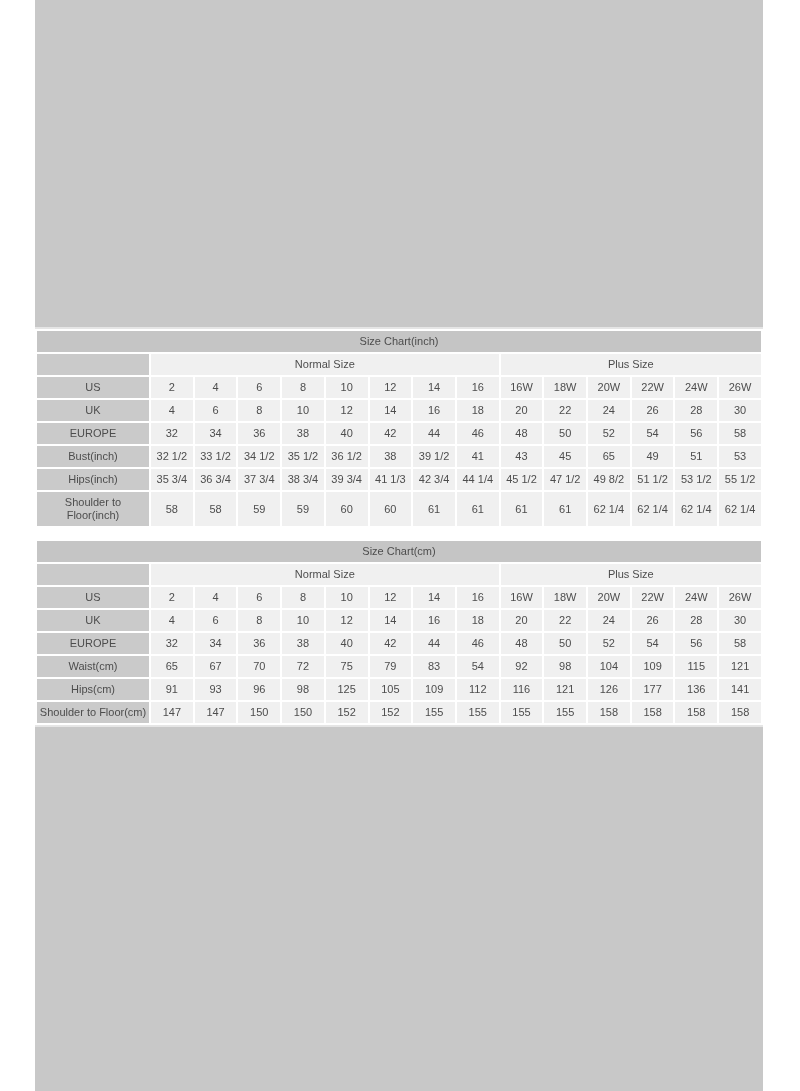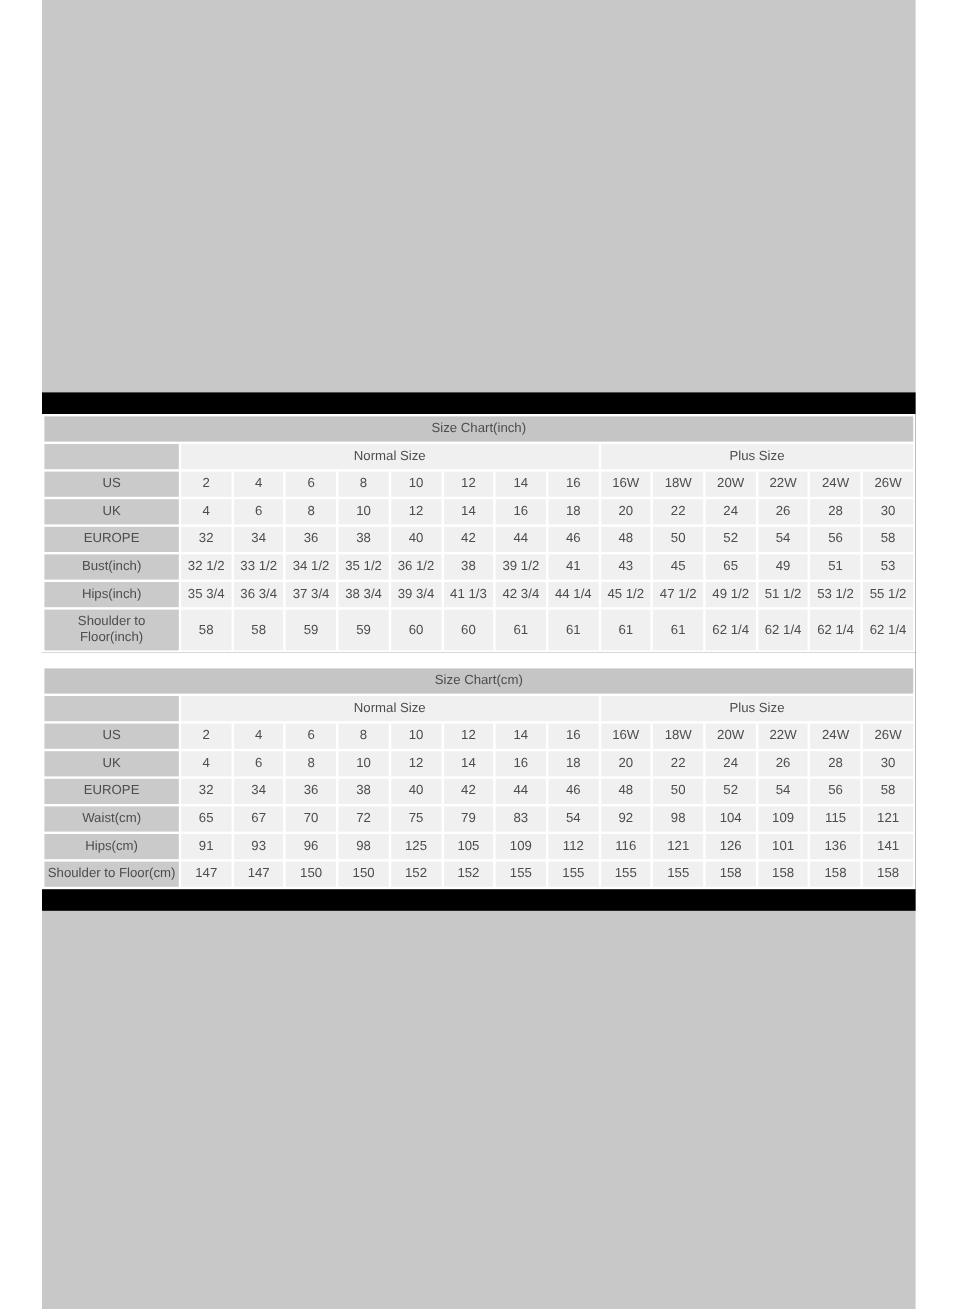--- a/index.html
+++ b/index.html
@@ -1,18 +1,18 @@
 <!DOCTYPE html>
 <html><head>
 <meta charset="utf-8">
 <style>
   html,body{margin:0;padding:0;background:#ffffff;}
   body{width:800px;height:1091px;position:relative;font-family:"Liberation Sans",sans-serif;}
   .panel{position:absolute;left:35px;top:0;width:728px;height:1091px;background:#c8c8c8;}
-  .tables-wrap{position:absolute;left:0;top:327px;width:728px;background:#000000;padding:18px 0;}
+  .tables-wrap{position:absolute;left:0;top:327px;width:728px;background:#e5e5e5;padding:2px 0;}
   table.size-table{border-collapse:separate;border-spacing:2px;width:728px;table-layout:fixed;background:#ffffff;}
   table.size-table td{
     text-align:center;
     font-size:11px;
     line-height:13px;
     color:#4d4d4d;
     padding:4px 1px;
     overflow:hidden;
     vertical-align:middle;
   }
@@ -127,21 +127,21 @@
             <td class="data-cell">35 3/4</td>
             <td class="data-cell">36 3/4</td>
             <td class="data-cell">37 3/4</td>
             <td class="data-cell">38 3/4</td>
             <td class="data-cell">39 3/4</td>
             <td class="data-cell">41 1/3</td>
             <td class="data-cell">42 3/4</td>
             <td class="data-cell">44 1/4</td>
             <td class="data-cell">45 1/2</td>
             <td class="data-cell">47 1/2</td>
-            <td class="data-cell">49 1/2</td>
+            <td class="data-cell">49 8/2</td>
             <td class="data-cell">51 1/2</td>
             <td class="data-cell">53 1/2</td>
             <td class="data-cell">55 1/2</td>
           </tr>
           <tr>
             <td class="label-cell">Shoulder to Floor(inch)</td>
             <td class="data-cell">58</td>
             <td class="data-cell">58</td>
             <td class="data-cell">59</td>
             <td class="data-cell">59</td>
@@ -260,21 +260,21 @@
             <td class="data-cell">93</td>
             <td class="data-cell">96</td>
             <td class="data-cell">98</td>
             <td class="data-cell">125</td>
             <td class="data-cell">105</td>
             <td class="data-cell">109</td>
             <td class="data-cell">112</td>
             <td class="data-cell">116</td>
             <td class="data-cell">121</td>
             <td class="data-cell">126</td>
-            <td class="data-cell">101</td>
+            <td class="data-cell">177</td>
             <td class="data-cell">136</td>
             <td class="data-cell">141</td>
           </tr>
           <tr>
             <td class="label-cell">Shoulder to Floor(cm)</td>
             <td class="data-cell">147</td>
             <td class="data-cell">147</td>
             <td class="data-cell">150</td>
             <td class="data-cell">150</td>
             <td class="data-cell">152</td>

